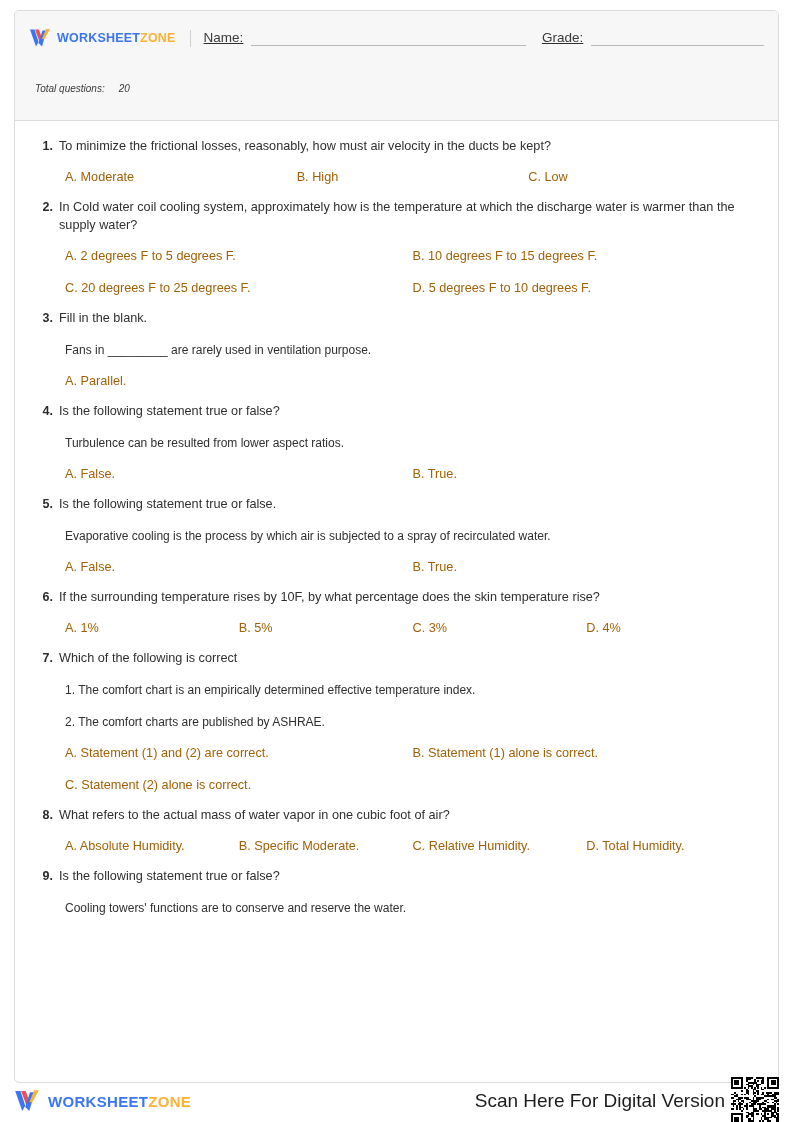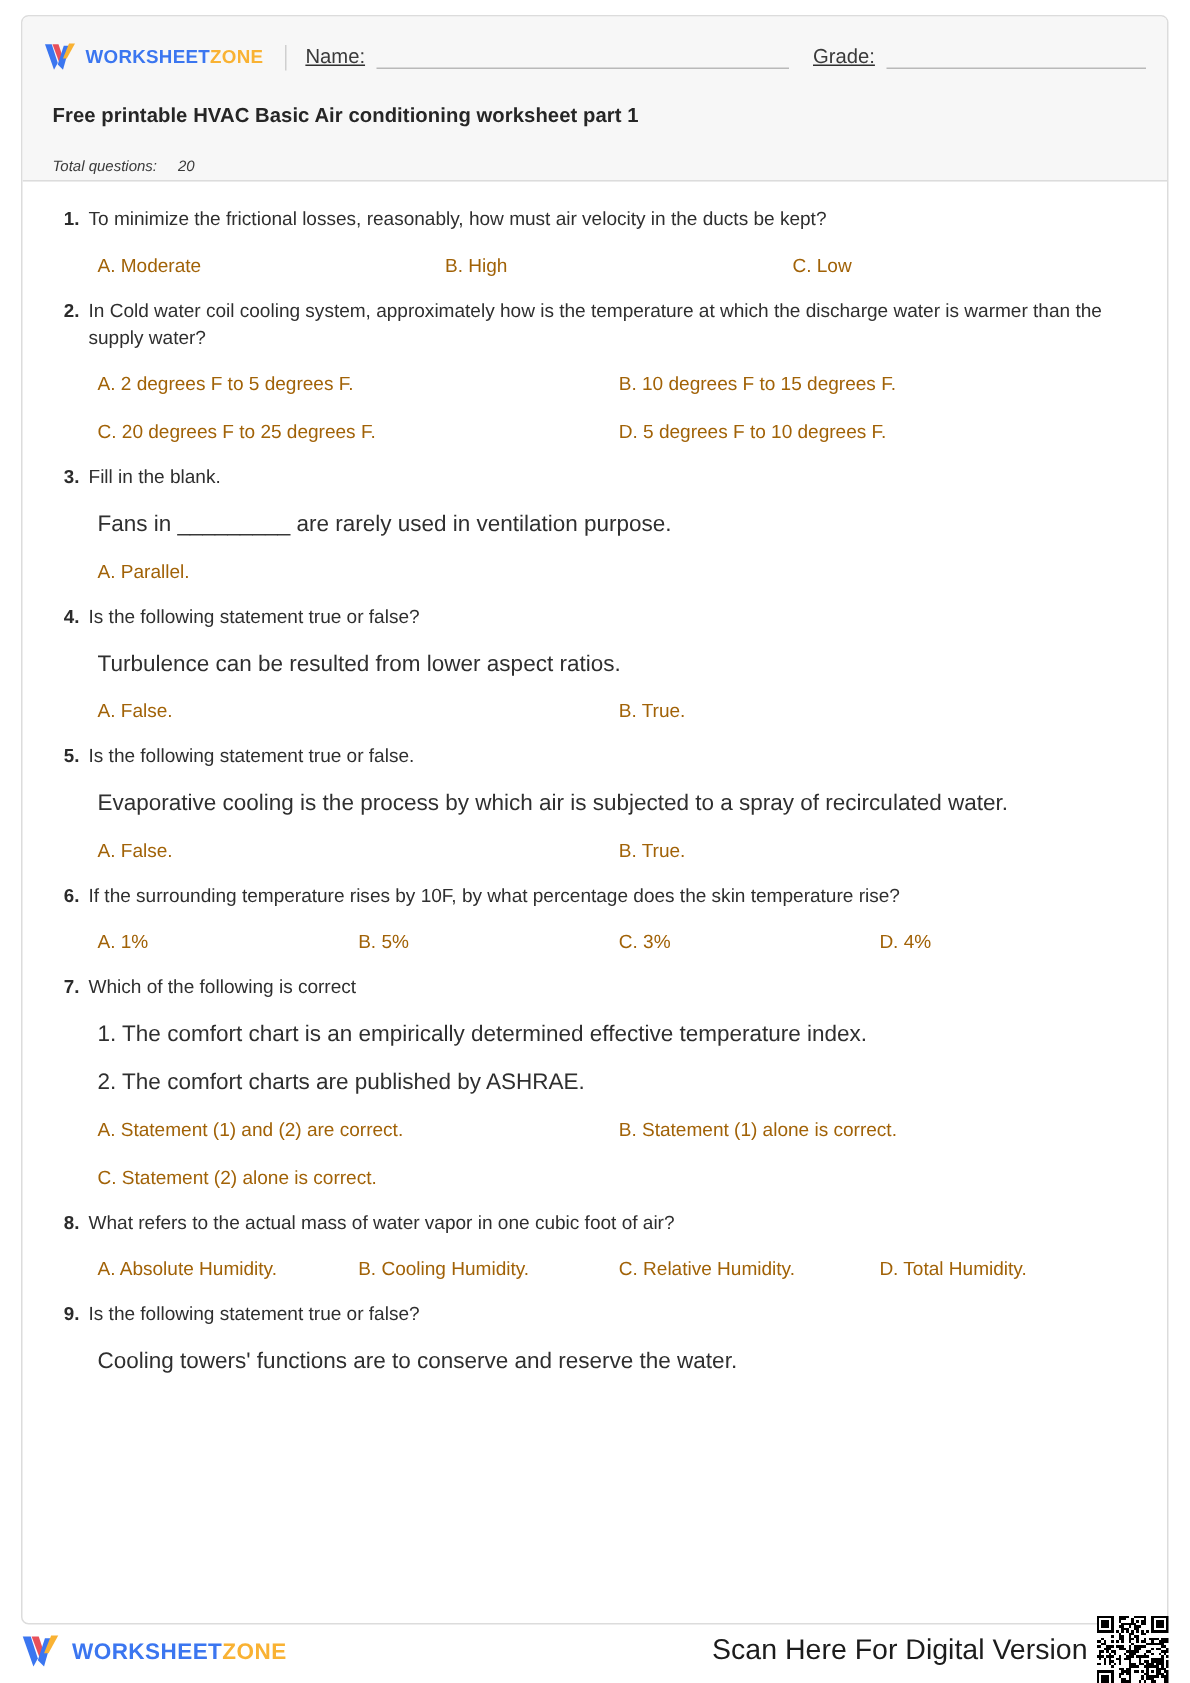--- a/index.html
+++ b/index.html
@@ -142,21 +142,21 @@
     line-height: 18px;
   }
   .q-text {
     flex: 1 1 auto;
     font-size: 12.7px;
     line-height: 18px;
     color: #2f2f2f;
   }
 
   .q-sub {
-    font-size: 15px;
+    font-size: 12px;
     line-height: 18px;
     color: #2f2f2f;
     margin: 14px 0 0 32px;
   }
 
   .options {
     display: flex;
     flex-wrap: wrap;
     margin: 13px 0 0 32px;
   }
@@ -246,21 +246,20 @@
           <span class="field-line"></span>
         </div>
 
         <div class="field grade">
           <span class="field-label">Grade:</span>
           <span class="field-line"></span>
         </div>
 
       </div>
 
-      <div class="header-title">Free printable HVAC Basic Air conditioning worksheet part 1</div>
 
       <div class="header-meta">
         <span>Total questions:</span><span class="count">20</span>
       </div>
 
     </div>
 
     <div class="questions">
         <div class="question">
           <div class="q-head">
@@ -342,21 +341,21 @@
             <div class="opt">C. Statement (2) alone is correct.</div>
           </div>
         </div>
         <div class="question">
           <div class="q-head">
             <div class="q-num">8.</div>
             <div class="q-text">What refers to the actual mass of water vapor in one cubic foot of air?</div>
           </div>
           <div class="options cols-4">
             <div class="opt">A. Absolute Humidity.</div>
-            <div class="opt">B. Cooling Humidity.</div>
+            <div class="opt">B. Specific Moderate.</div>
             <div class="opt">C. Relative Humidity.</div>
             <div class="opt">D. Total Humidity.</div>
           </div>
         </div>
         <div class="question">
           <div class="q-head">
             <div class="q-num">9.</div>
             <div class="q-text">Is the following statement true or false?</div>
           </div>
           <div class="q-sub">Cooling towers' functions are to conserve and reserve the water.</div>

